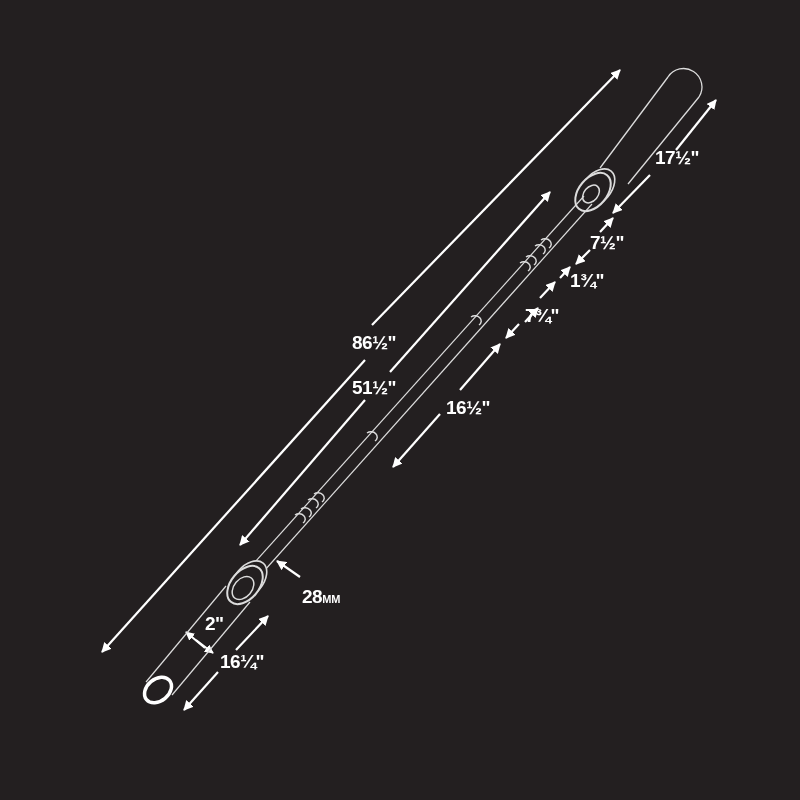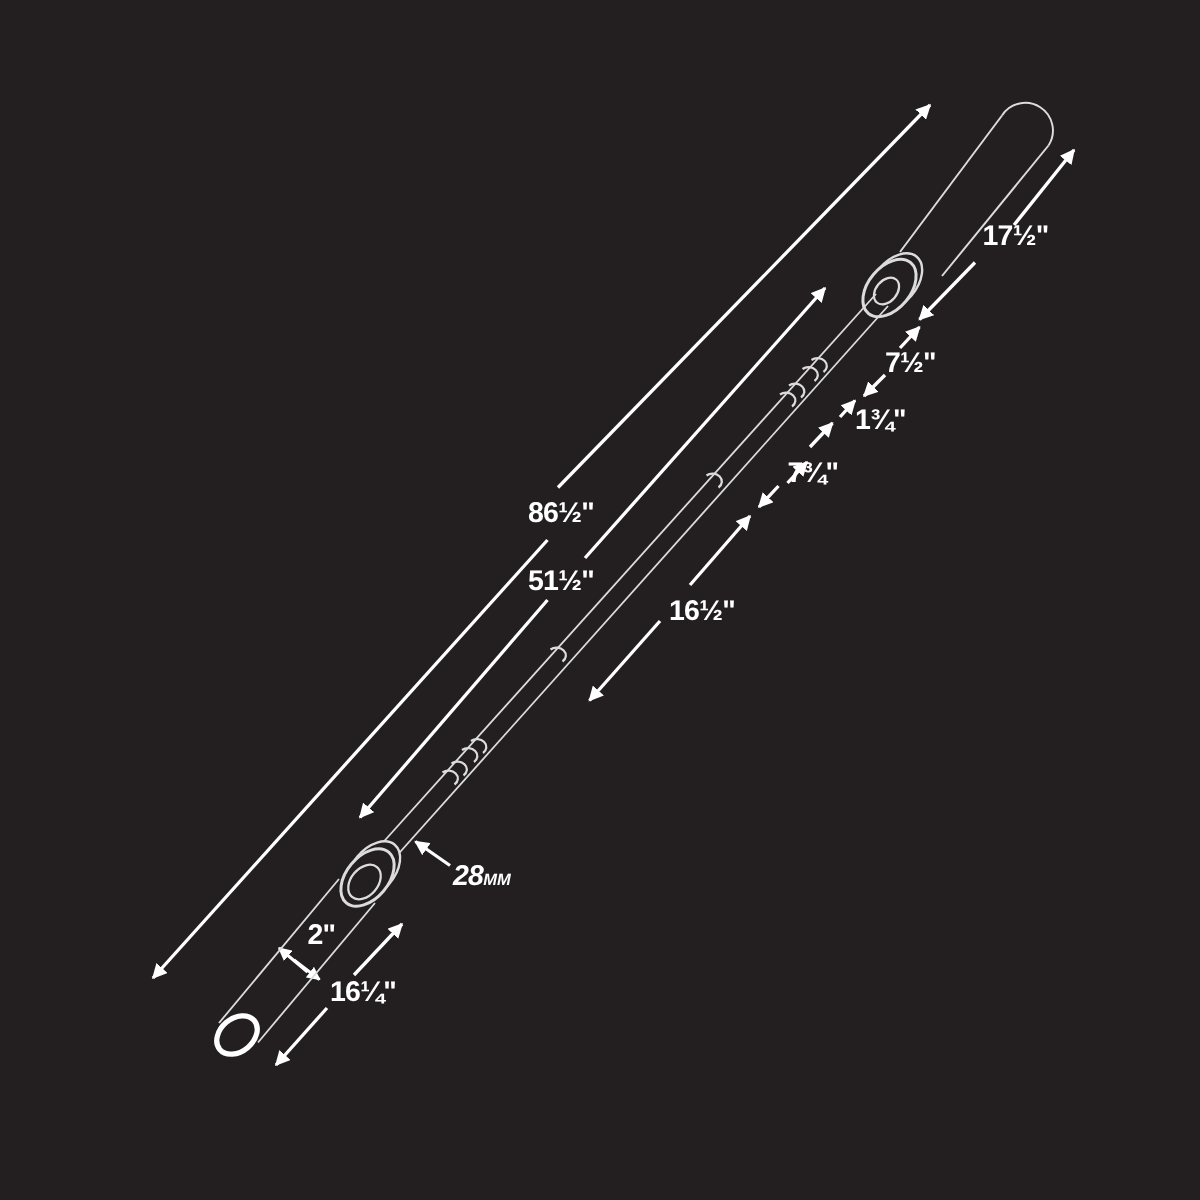--- a/index.html
+++ b/index.html
@@ -127,16 +127,16 @@
 
   <div class="dim" style="left:352px; top:333px;">86½"</div>
   <div class="dim" style="left:352px; top:378px;">51½"</div>
   <div class="dim" style="left:655px; top:148px;">17½"</div>
   <div class="dim" style="left:590px; top:233px;">7½"</div>
   <div class="dim" style="left:570px; top:271px;">1¾"</div>
   <div class="dim" style="left:525px; top:306px;">7¾"</div>
   <div class="dim" style="left:446px; top:398px;">16½"</div>
   <div class="dim" style="left:205px; top:614px;">2"</div>
   <div class="dim" style="left:220px; top:652px;">16¼"</div>
-  <div class="dim" style="left:302px; top:575px;font-style:italic;">
+  <div class="dim" style="left:302px; top:587px;">
     <span>28</span><span class="unit-small">MM</span>
   </div>
 </div>
 
 </body></html>

